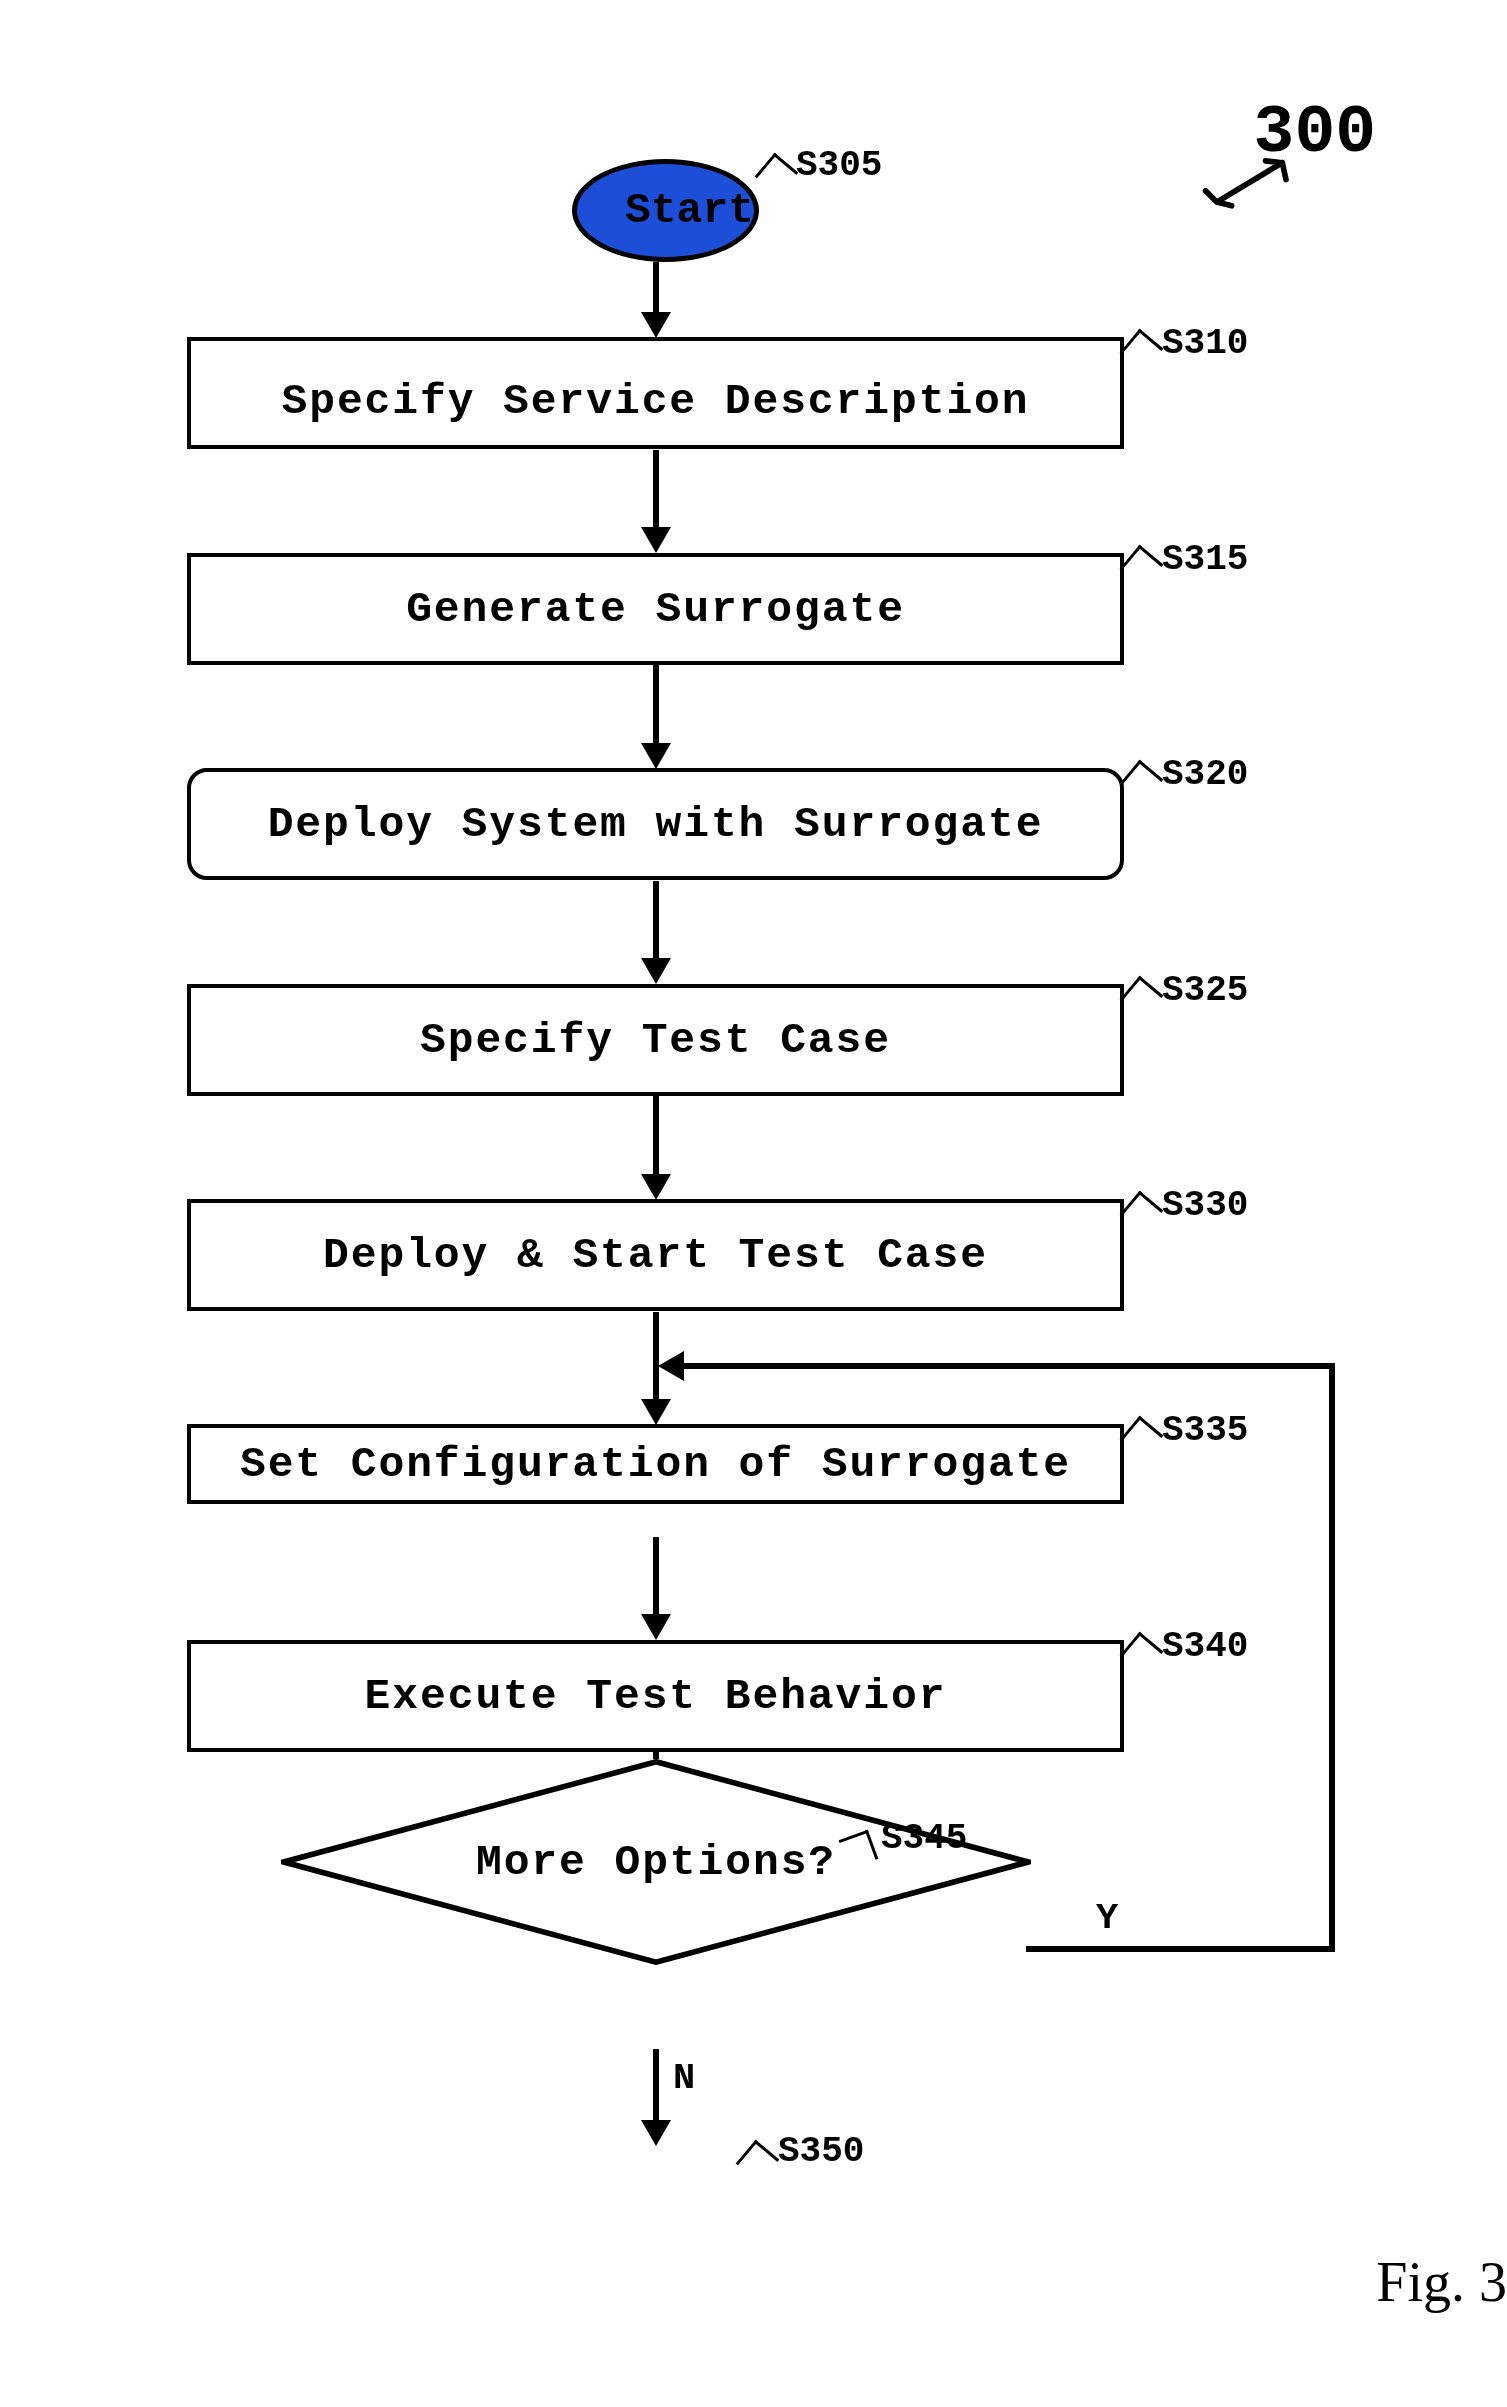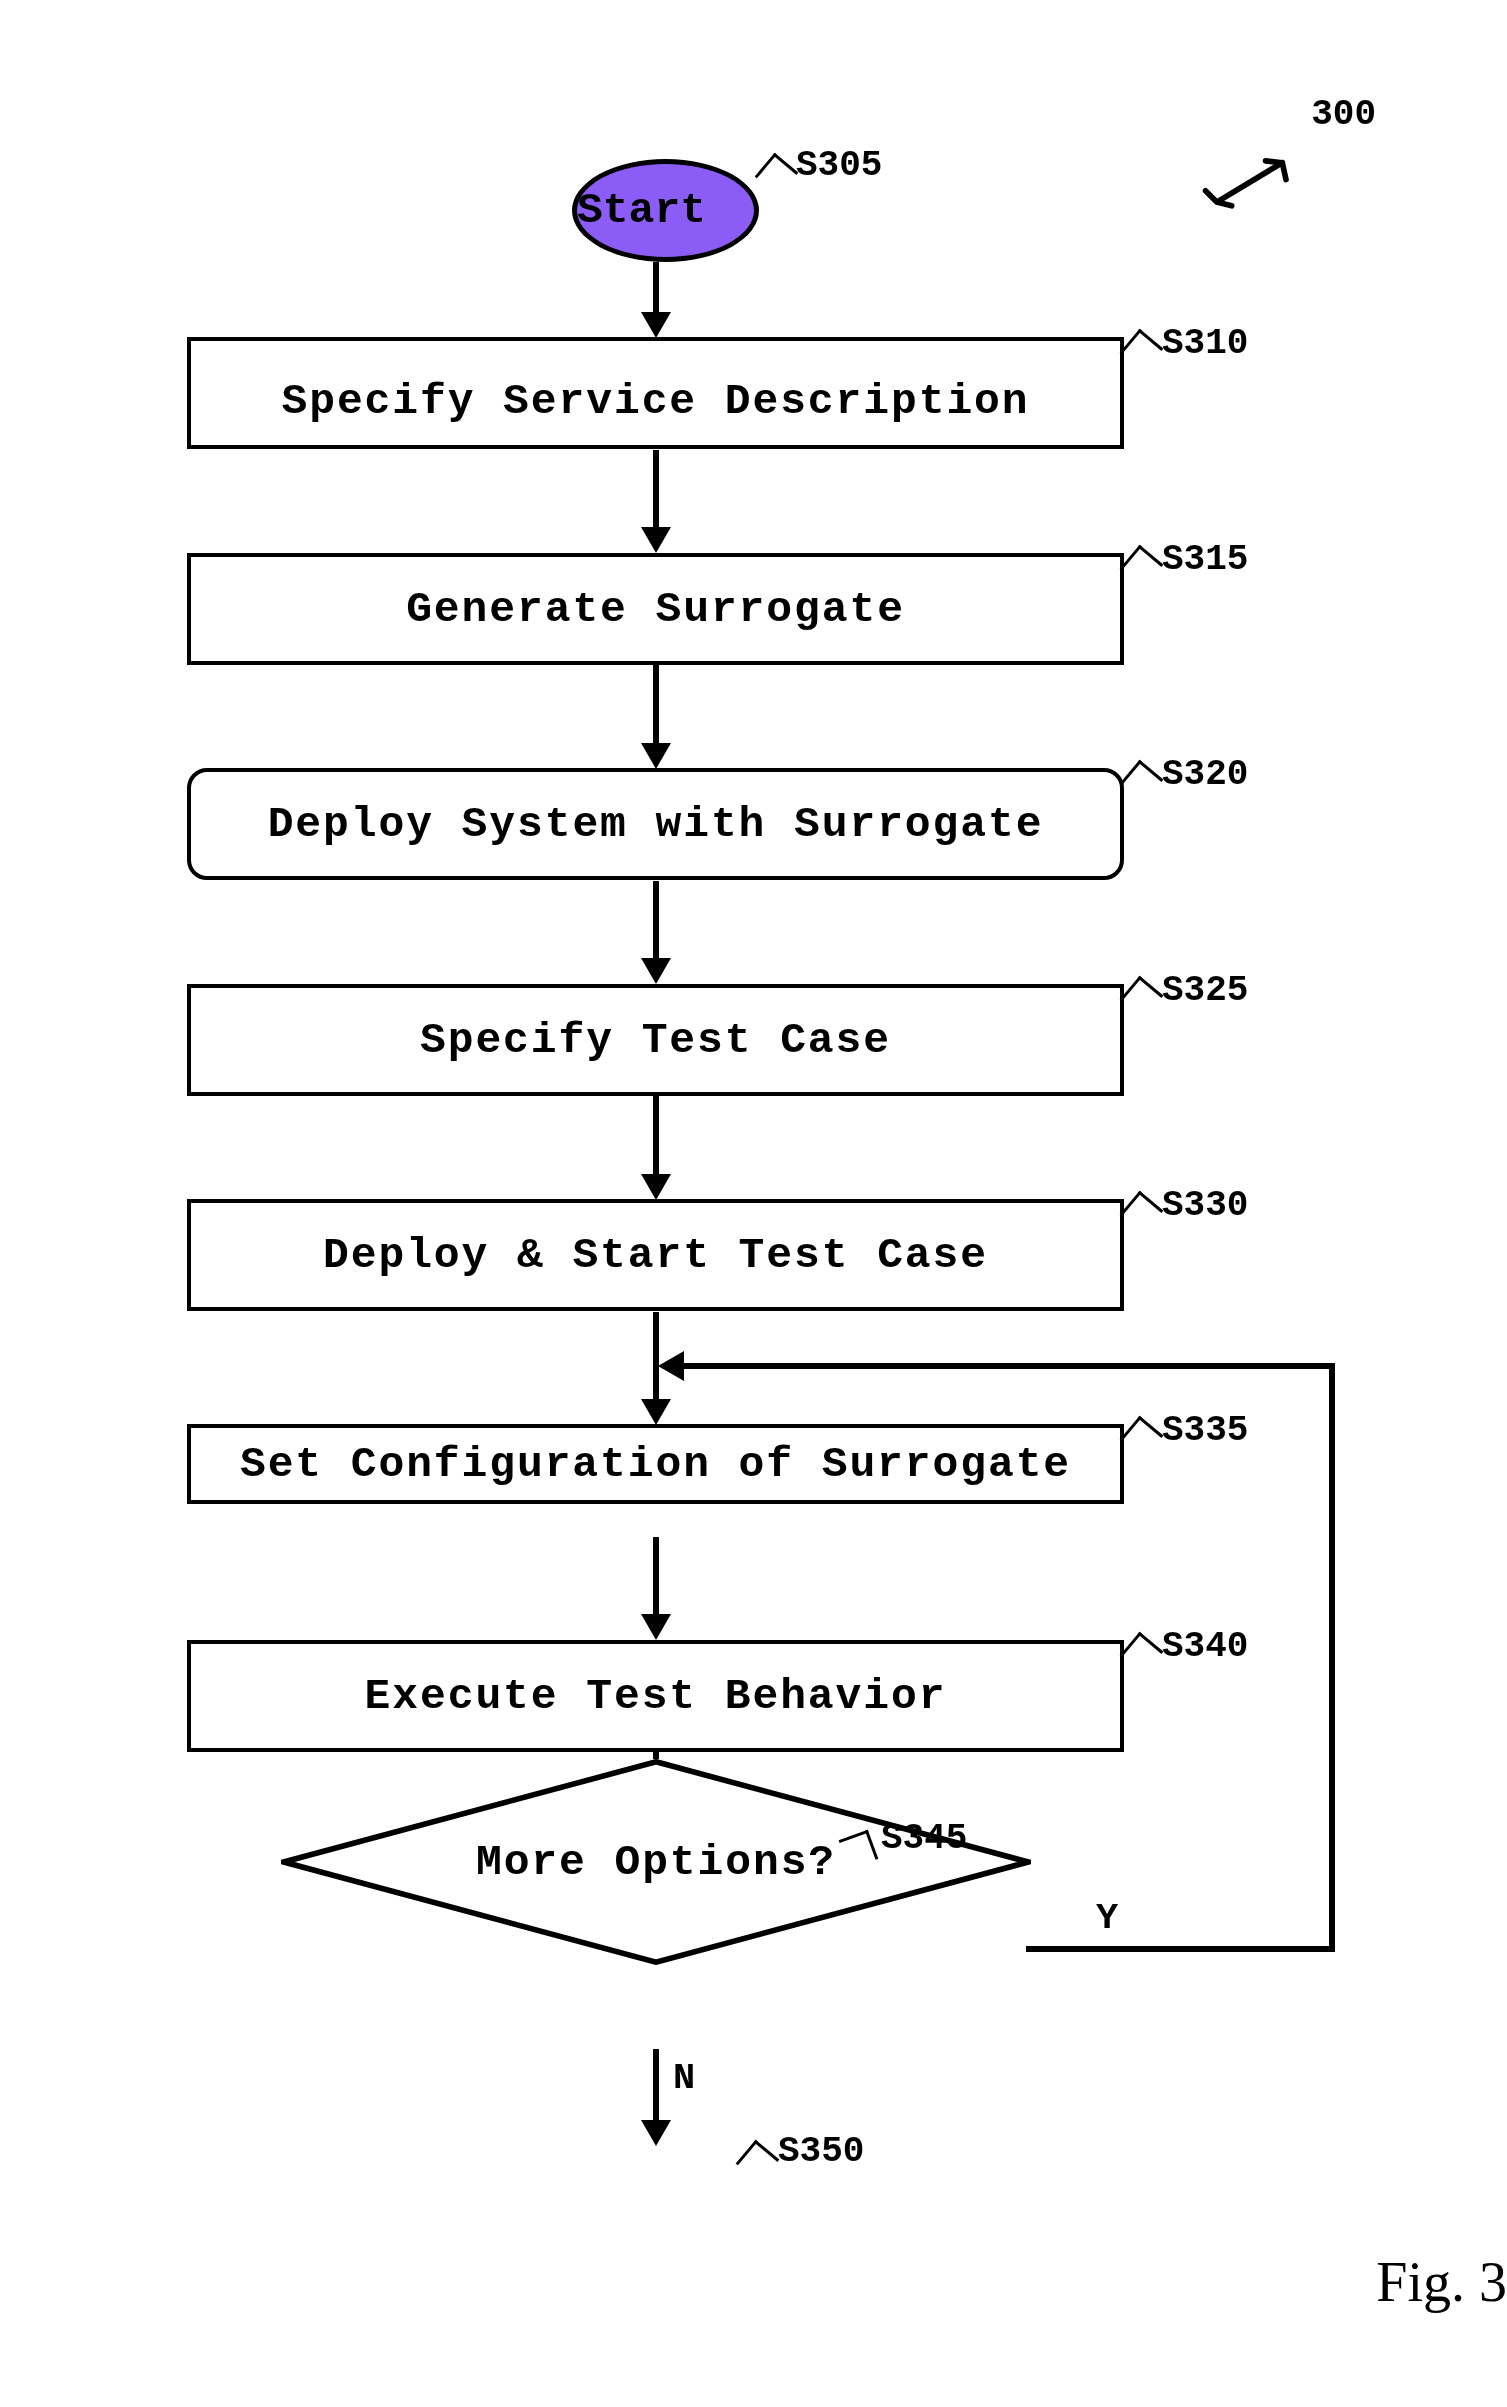--- a/index.html
+++ b/index.html
@@ -20,21 +20,21 @@
     top: 0;
     width: 1507px;
     height: 2408px;
   }
 
   
   .corner-label {
     position: absolute;
     top: 94px;
     right: 131px;
-    font-size: 36px;
+    font-size: 68px;
     margin-left: 32px;
   }
   .corner-arrow {
     position: absolute;
     top: 155px;
     right: 206px;
   }
   .figure-caption {
     position: absolute;
     bottom: 94px;
@@ -55,24 +55,24 @@
     justify-content: center;
     font-size: 43px;
     box-sizing: border-box;
   }
 
   
   .terminator {
     position: absolute;
     border: 5.6px solid #000;
     border-radius: 50%;
-    background: #8b5cf6;
+    background: #1d4ed8;
     display: flex;
     align-items: center;
-    justify-content: flex-start;
+    justify-content: flex-end;
     font-size: 43px;
     box-sizing: border-box;
   }
 
   
   .decision {
     position: absolute;
     background: #fff;
     display: flex;
     align-items: center;

